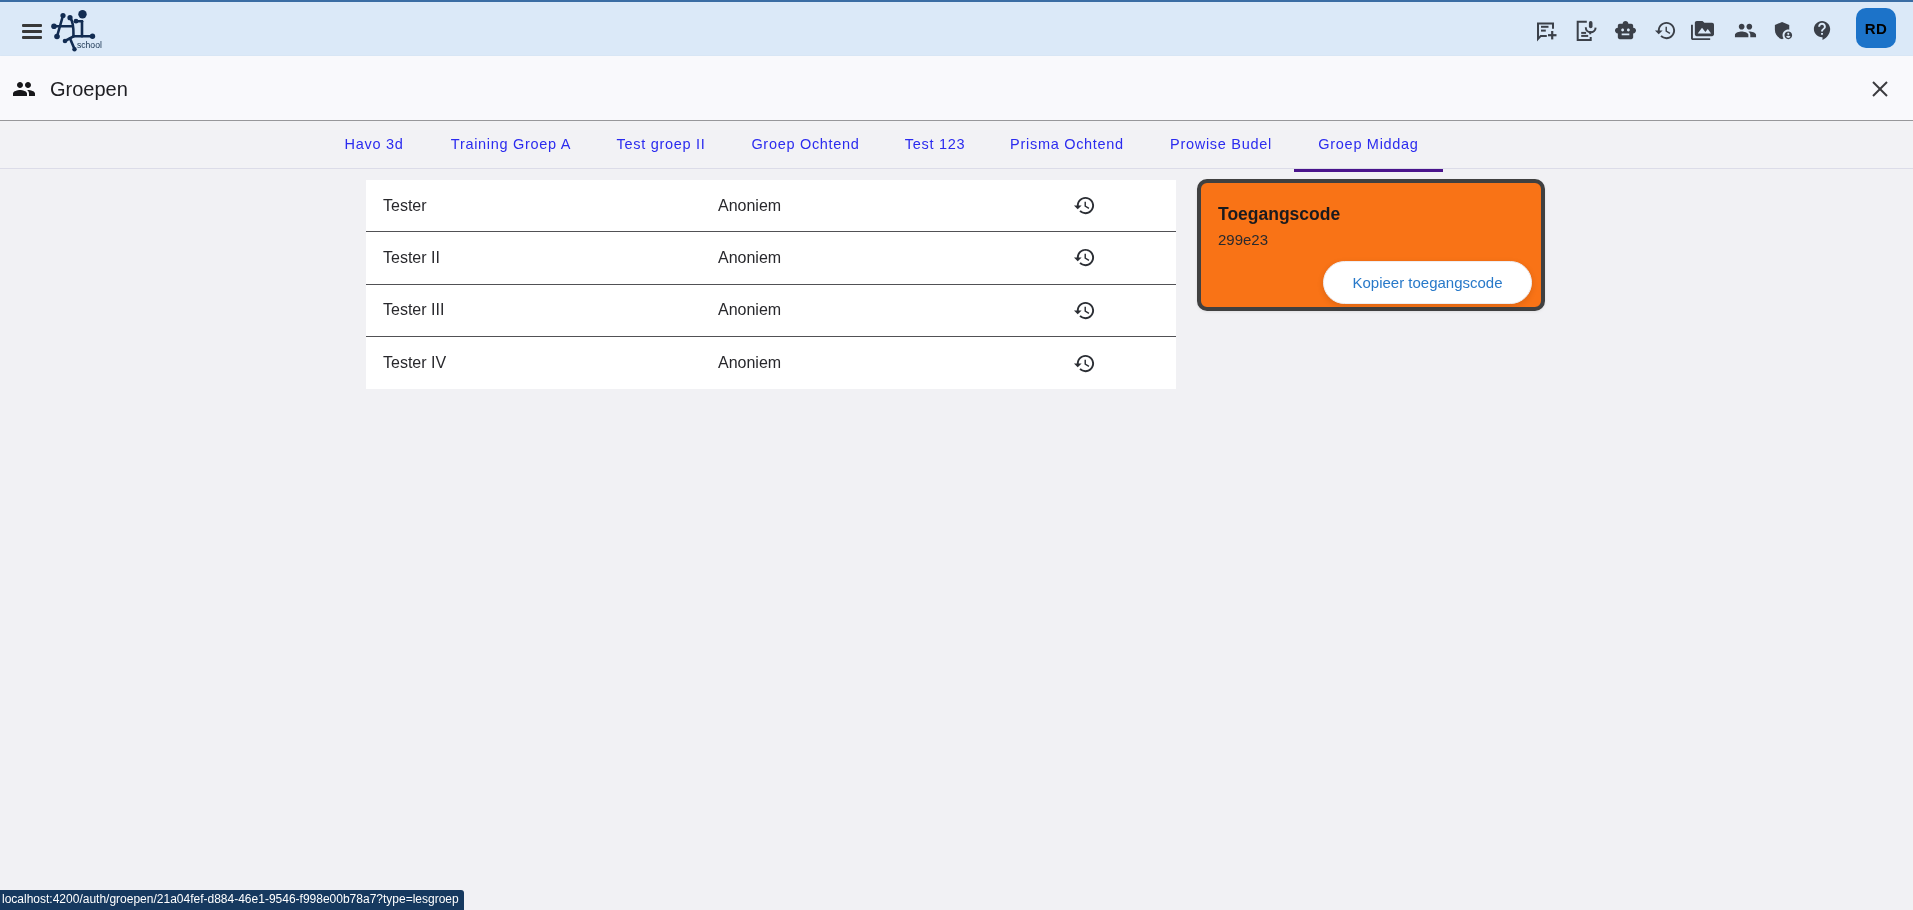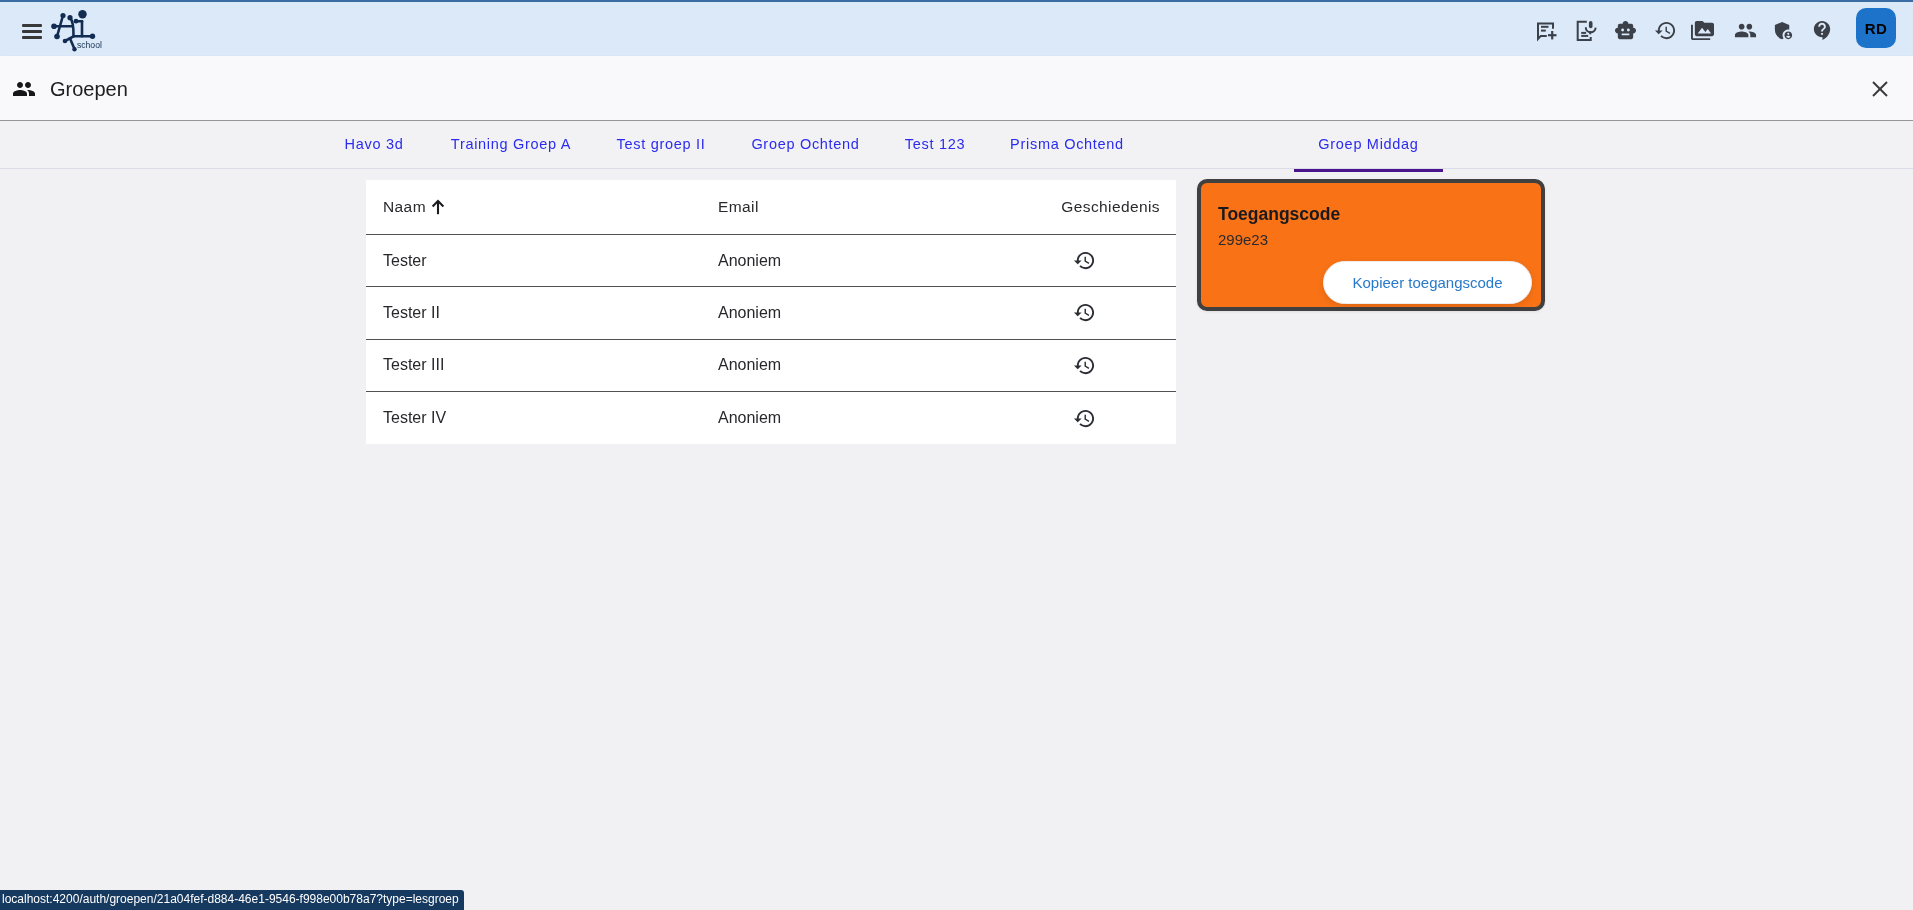--- a/index.html
+++ b/index.html
@@ -137,34 +137,25 @@
     <line x1="19" y1="5" x2="5" y2="19"></line>
 </svg>
 
 <div class="tabs">
   <div class="tab" style="left:321px; width:106px;">Havo 3d</div>
   <div class="tab" style="left:427px; width:168px;">Training Groep A</div>
   <div class="tab" style="left:595px; width:132px;">Test groep II</div>
   <div class="tab" style="left:727px; width:157px;">Groep Ochtend</div>
   <div class="tab" style="left:884px; width:102px;">Test 123</div>
   <div class="tab" style="left:986px; width:162px;">Prisma Ochtend</div>
+  <div class="tab" style="left:1148px; width:146px;">Prowise Budel</div>
   <div class="tab active" style="left:1294px; width:149px;">Groep Middag</div>
 </div>
 
 <div class="tbl">
-  <div class="trow hdr">
-    <div class="cell c1">Naam&nbsp;&nbsp;
-      <svg width="14" height="16" viewBox="0 0 14 16" fill="none" stroke="#1c1c1f" stroke-width="2.1" style="margin-left:-4px">
-          <line x1="7" y1="15.2" x2="7" y2="2.2"></line>
-          <path d="M1.6 7.4 L7 2 L12.4 7.4"></path>
-        </svg>
-    </div>
-    <div class="cell c2">Email</div>
-    <div class="cell c3h" style="right:16px;">Geschiedenis</div>
-  </div>
   <div class="trow">
       <div class="cell c1">Tester</div>
       <div class="cell c2">Anoniem</div>
     <svg class="hist" viewBox="0 0 24 24" fill="currentColor">
         <path d="M13 3c-4.97 0-9 4.03-9 9H1l3.89 3.89.07.14L9 12H6c0-3.87 3.13-7 7-7s7 3.13 7 7-3.13 7-7 7c-1.93 0-3.68-.79-4.94-2.06l-1.42 1.42C8.27 19.99 10.51 21 13 21c4.97 0 9-4.03 9-9s-4.03-9-9-9zm-1 5v5l4.28 2.54.72-1.21-3.5-2.08V8H12z"></path>
       </svg>
   </div>
   <div class="trow">
       <div class="cell c1">Tester II</div>
       <div class="cell c2">Anoniem</div>

